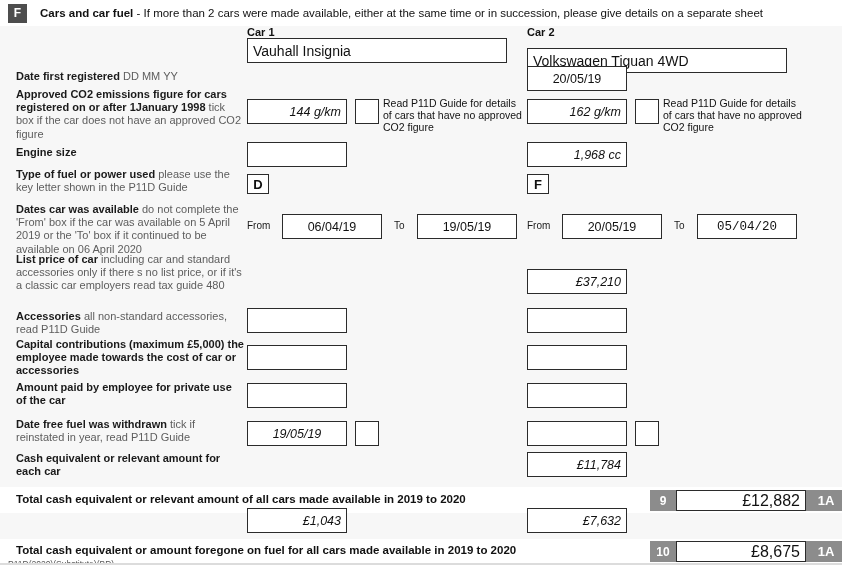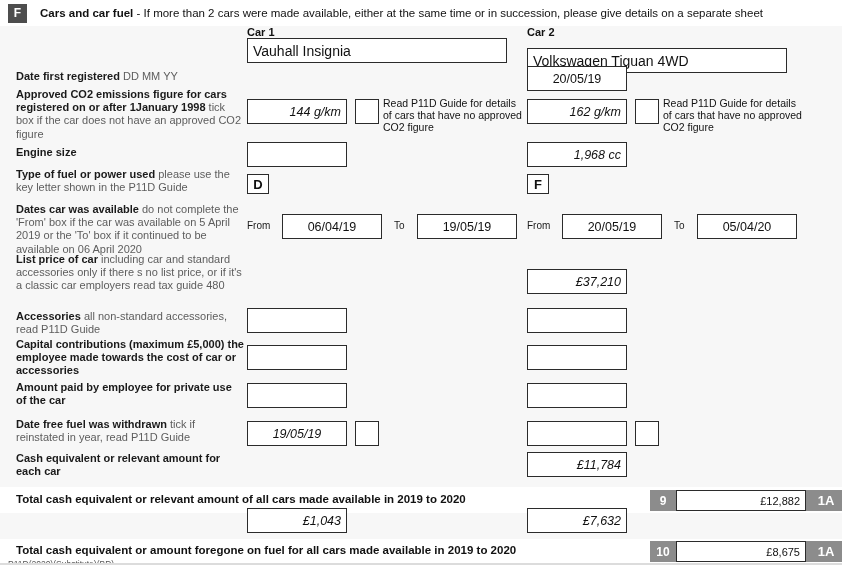--- a/index.html
+++ b/index.html
@@ -135,21 +135,21 @@
     display: flex;
     align-items: center;
     justify-content: center;
     flex: none;
   }
   .tot-box {
     box-sizing: border-box;
     width: 130px;
     border: 1.3px solid #2b2b2b;
     background: #ffffff;
-    font-size: 11px;
+    font-size: 16px;
     display: flex;
     align-items: center;
     justify-content: flex-end;
     padding: 0 5px;
   }
   .tot-tag {
     width: 40px;
     background: #8c8c8c;
     color: #ffffff;
     font-size: 13px;
@@ -254,21 +254,21 @@
   <div class="fromto-lbl" style="left:394px; top:220px;">To</div>
   <div style="position:absolute; left:417px; top:214px;">
     <div class="box date ctr tall">19/05/19</div>
   </div>
 
   <div class="fromto-lbl" style="left:527px; top:220px;">From</div>
   <div style="position:absolute; left:562px; top:214px;">
     <div class="box date ctr tall">20/05/19</div>
   </div>
   <div class="fromto-lbl" style="left:674px; top:220px;">To</div>
-  <div style="position:absolute; left:697px; top:214px;">
+  <div style="position:absolute; left:697px; top:214px;font-family:Liberation Mono, monospace;">
     <div class="box date ctr tall">05/04/20</div>
   </div>
 
   <div class="lbl" style="top:253px;">
     <b>List price of car</b>
     <span class="faint">including car and standard accessories only  if there s no list price, or if it's a classic car  employers read tax guide 480</span>
   </div>
   <div class="col2" style="top:269px;">
     <div class="box med num tall">£37,210</div>
   </div>

